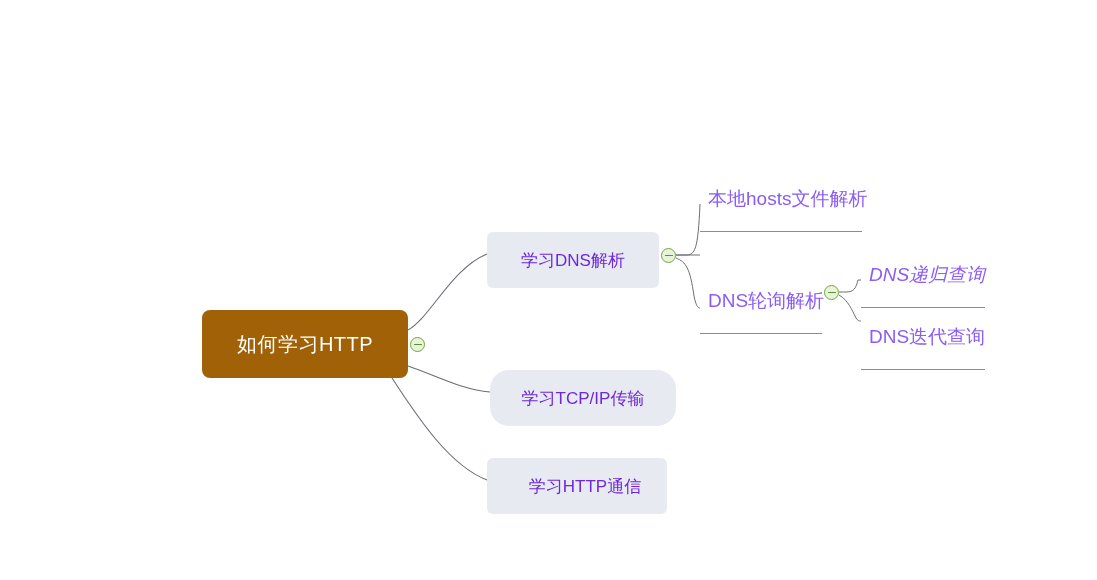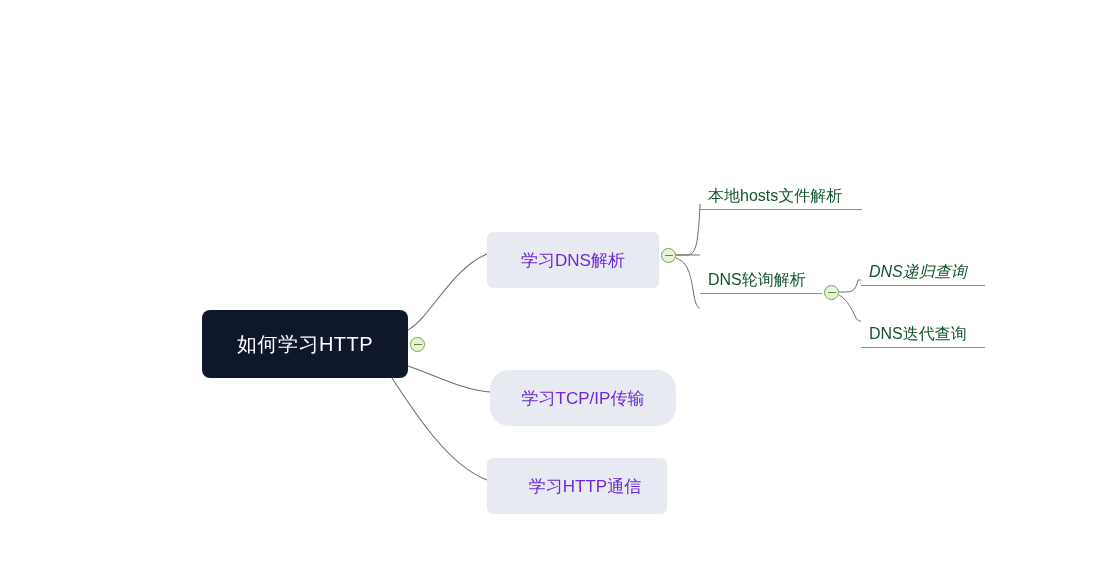--- a/index.html
+++ b/index.html
@@ -29,21 +29,21 @@
     pointer-events: none;
   }
 
   
   .node-root {
     position: absolute;
     left: 202px;
     top: 310px;
     width: 206px;
     height: 68px;
-    background: #0f172a;
+    background: #a16207;
     border-radius: 8px;
     box-sizing: border-box;
     display: flex;
     align-items: center;
     justify-content: center;
     color: #ffffff;
     font-size: 20px;
     letter-spacing: 0.5px;
     z-index: 3;
   }
@@ -62,41 +62,41 @@
     height: 56px;
     z-index: 3;
   }
   .node-l2-a { left: 487px; top: 232px; width: 172px; }
   .node-l2-b { left: 490px; top: 370px; width: 186px; border-radius: 19px; }
   .node-l2-c { left: 487px; top: 458px; width: 180px; padding-left: 16px; }
 
   
   .node-line {
     position: absolute;
-    color: #14532d;
-    font-size: 16px;
+    color: #8b5cf6;
+    font-size: 19px;
     white-space: nowrap;
-    padding-bottom: 3px;
+    padding-bottom: 20px;
     box-sizing: border-box;
     z-index: 3;
   }
   .node-line .lbl { display: inline-block; padding: 0 4px 0 8px; }
   .node-line::after {
     content: "";
     position: absolute;
     left: 0;
     right: 0;
     bottom: 0;
     height: 1px;
     background: #8a8d94;
   }
 
   .node-l3-a { left: 700px; top: 186px; width: 162px; }
   .node-l3-b { left: 700px; top: 225px; width: 122px; }
-  .node-l3-c { left: 700px; top: 270px; width: 122px; }
+  .node-l3-c { left: 700px; top: 288px; width: 122px; }
 
   .node-l4-a { left: 861px; top: 262px; width: 124px; font-style: italic; }
   .node-l4-b { left: 861px; top: 300px; width: 124px; margin-top: 24px; }
 
   
   .toggle {
     position: absolute;
     width: 15px;
     height: 15px;
     border-radius: 50%;

